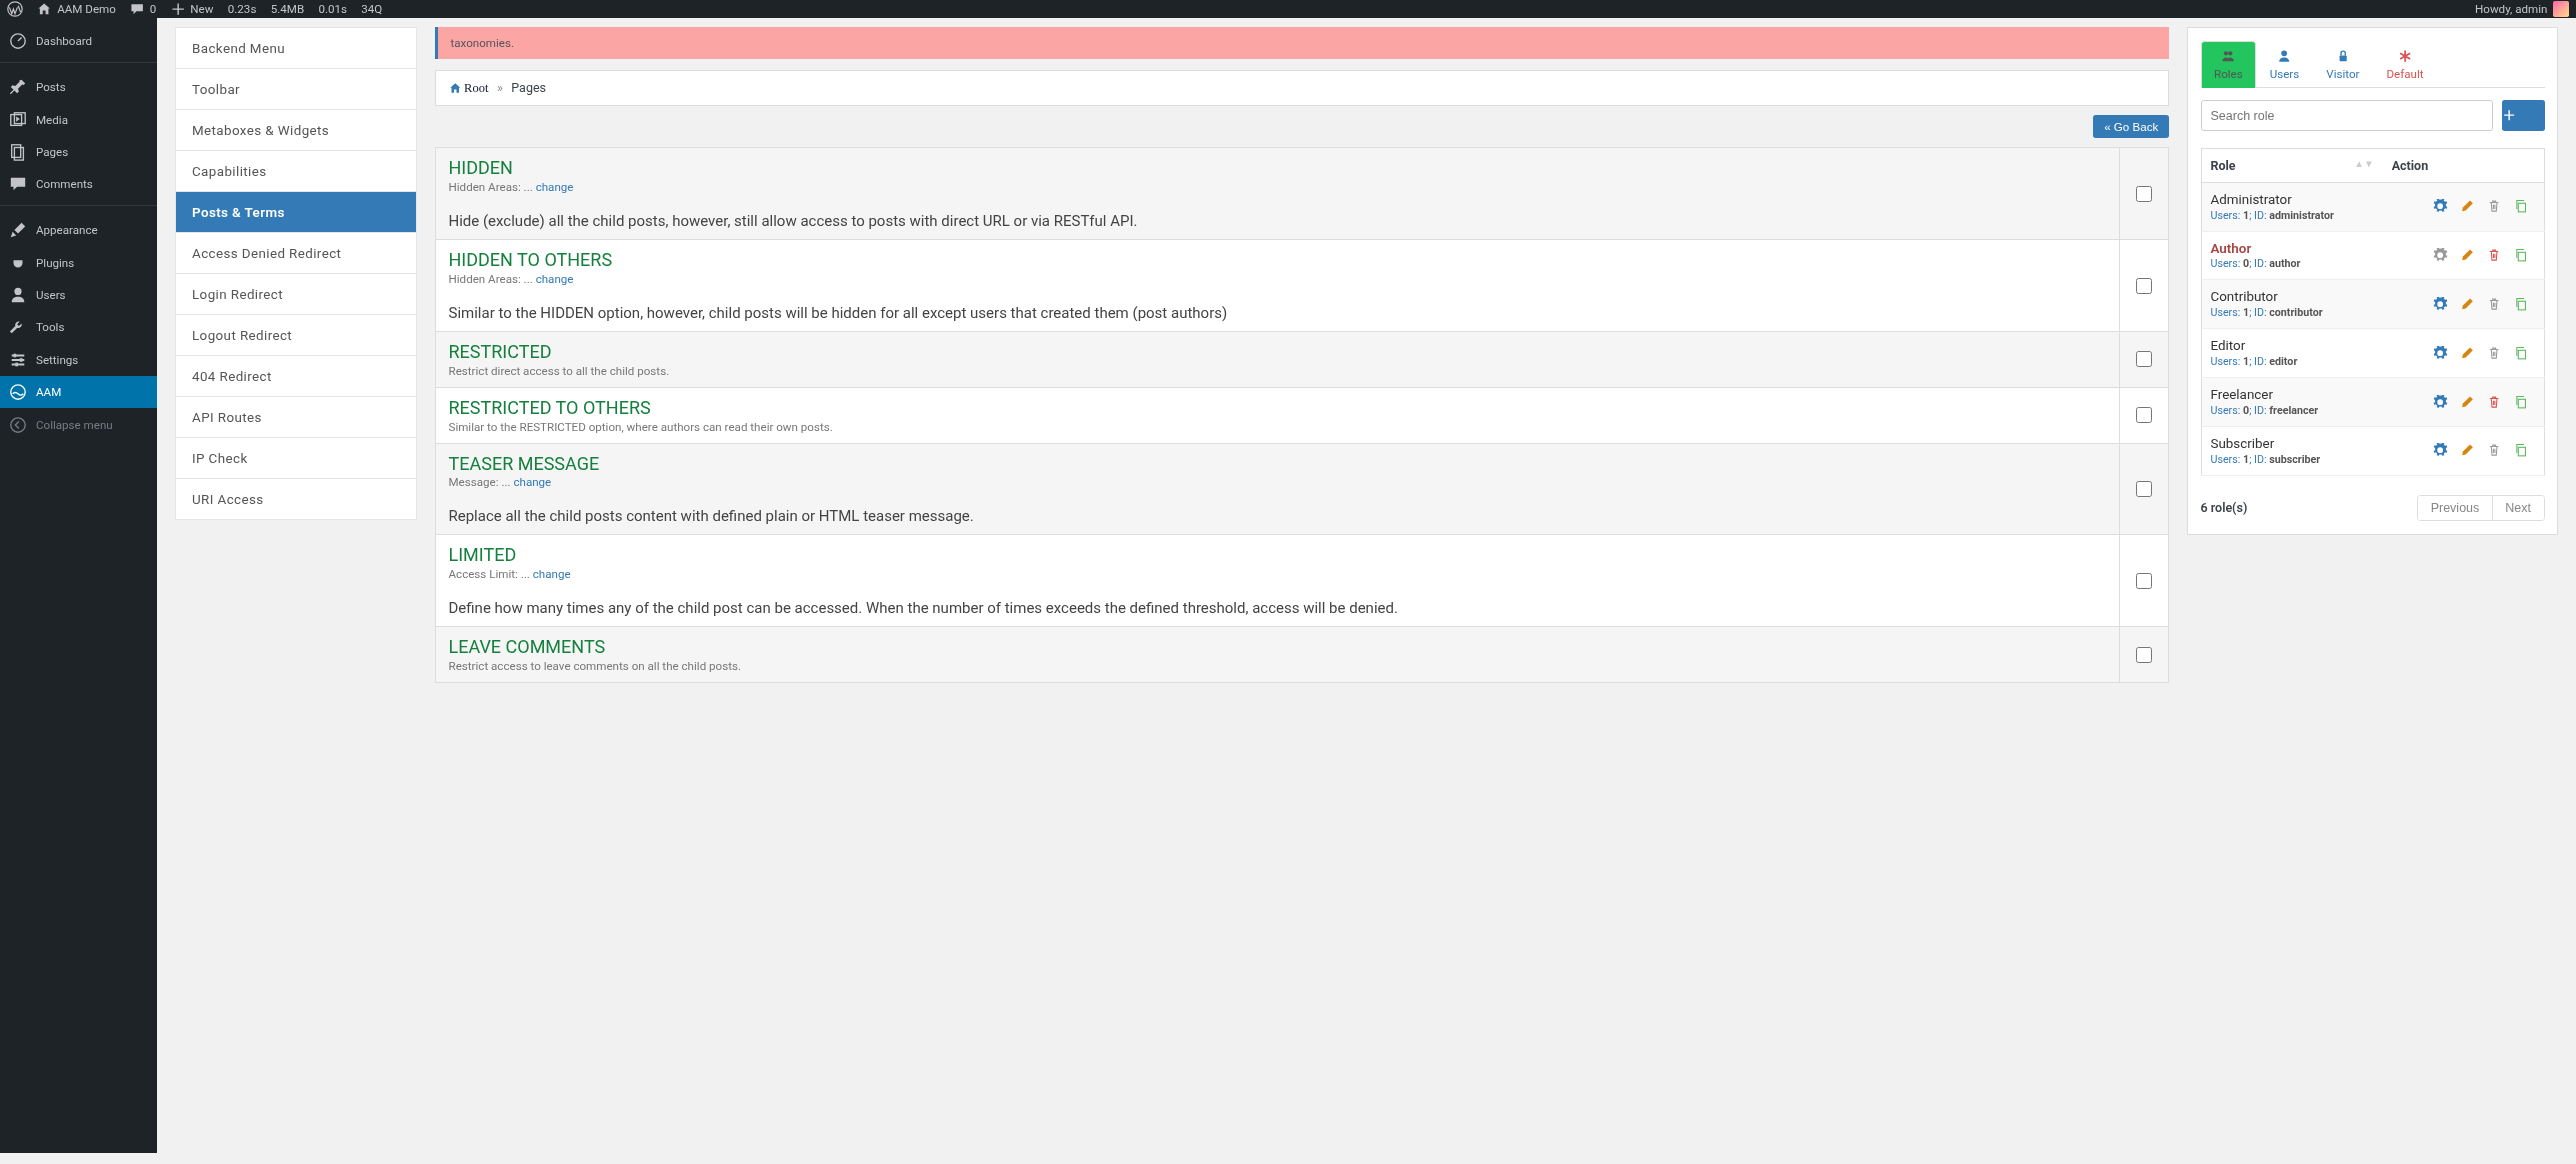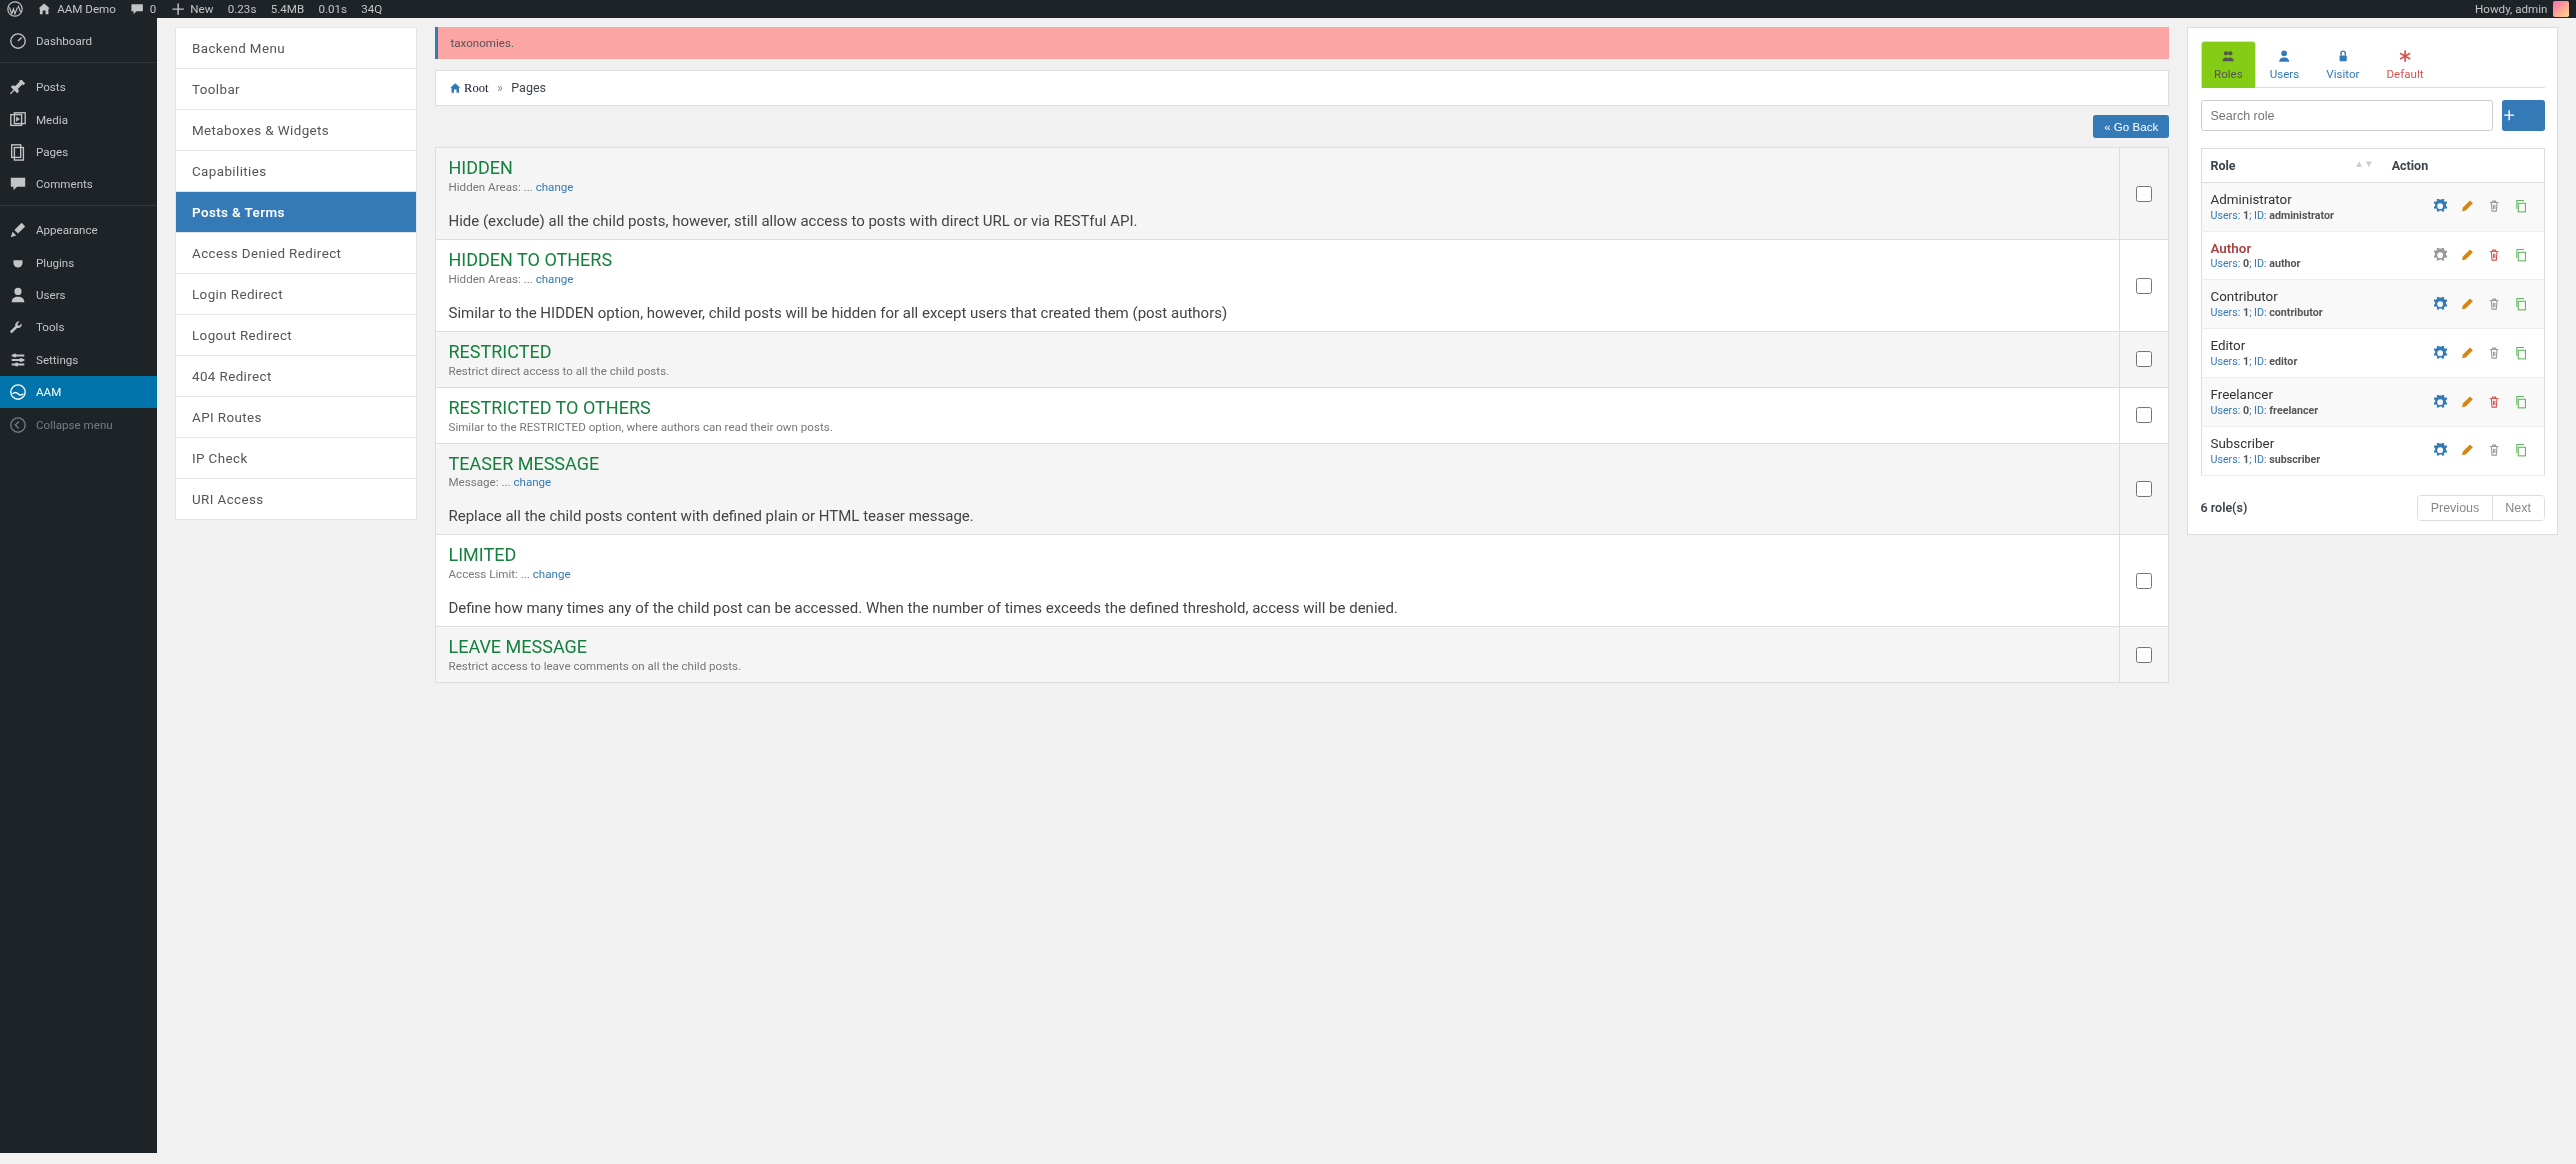--- a/index.html
+++ b/index.html
@@ -49,21 +49,21 @@
 .option-sub { color: #777; font-size: 11.6px; margin-top: 1.8px; }
 .option-sub .change { color: #337ab7; cursor: pointer; }
 .option-desc { color: #444; font-size: 15px; margin-top: 18px; text-align: justify; }
 .option-check { width: 49px; border-left: 0.9px solid #ddd; display: flex; align-items: center; justify-content: center; }
 .option-check input { width: 16px; height: 16px; }
 
 
 .right-panel { width: 371px; background: #fff; border: 0.9px solid #ddd; padding: 12.5px; }
 .tab-nav { display: flex; border-bottom: 0.9px solid #ddd; margin-bottom: 12.5px; }
 .tab { padding: 7.2px 12.5px; text-align: center; cursor: pointer; font-size: 11.6px; border: 0.9px solid transparent; border-bottom: none; border-radius: 3.6px 3.6px 0 0; margin-bottom: -0.9px; }
-.tab.active { border-color: #ddd; background: #84cc16; color: #555; text-align: center; }
+.tab.active { border-color: #ddd; background: #22c55e; color: #555; text-align: center; }
 .tab.blue { color: #337ab7; }
 .tab.red { color: #d9534f; }
 .tab-icon { display: block; margin: 0 auto 3.6px; }
 .search-row { display: flex; gap: 9px; margin-bottom: 17px; }
 .search-input { flex: 1; padding: 7.2px 9px; border: 0.9px solid #ccc; border-radius: 2.7px; font-size: 12.5px; }
 .add-btn { background: #337ab7; color: #fff; border: none; width: 43px; cursor: pointer; border-radius: 2.7px; font-size: 16px; }
 .role-table { width: 100%; border: 0.9px solid #ddd; border-collapse: collapse; }
 .role-table th { text-align: left; padding: 9px; background: #fff; border-bottom: 1.8px solid #ddd; font-size: 12.5px; position: relative; }
 .role-table th .sort { float: right; color: #ccc; font-size: 9.8px; }
 .role-table td { padding: 9px; border-bottom: 0.9px solid #eee; vertical-align: middle; }
@@ -330,21 +330,21 @@
               <div class="option-title">LIMITED</div>
               <div class="option-sub">Access Limit: ... <span class="change">change</span></div>
               <div class="option-desc">Define how many times any of the child post can be accessed. When the number of times exceeds the defined threshold, access will be denied.</div>
             </div>
             <div class="option-check">
               <input type="checkbox" style="">
             </div>
           </div>
           <div class="option-row">
             <div class="option-body">
-              <div class="option-title">LEAVE MESSAGE</div>
+              <div class="option-title">LEAVE COMMENTS</div>
               <div class="option-sub">Restrict access to leave comments on all the child posts.</div>
             </div>
             <div class="option-check">
               <input type="checkbox" style="">
             </div>
           </div>
         </div>
     </div>
 
     <div class="right-panel">

